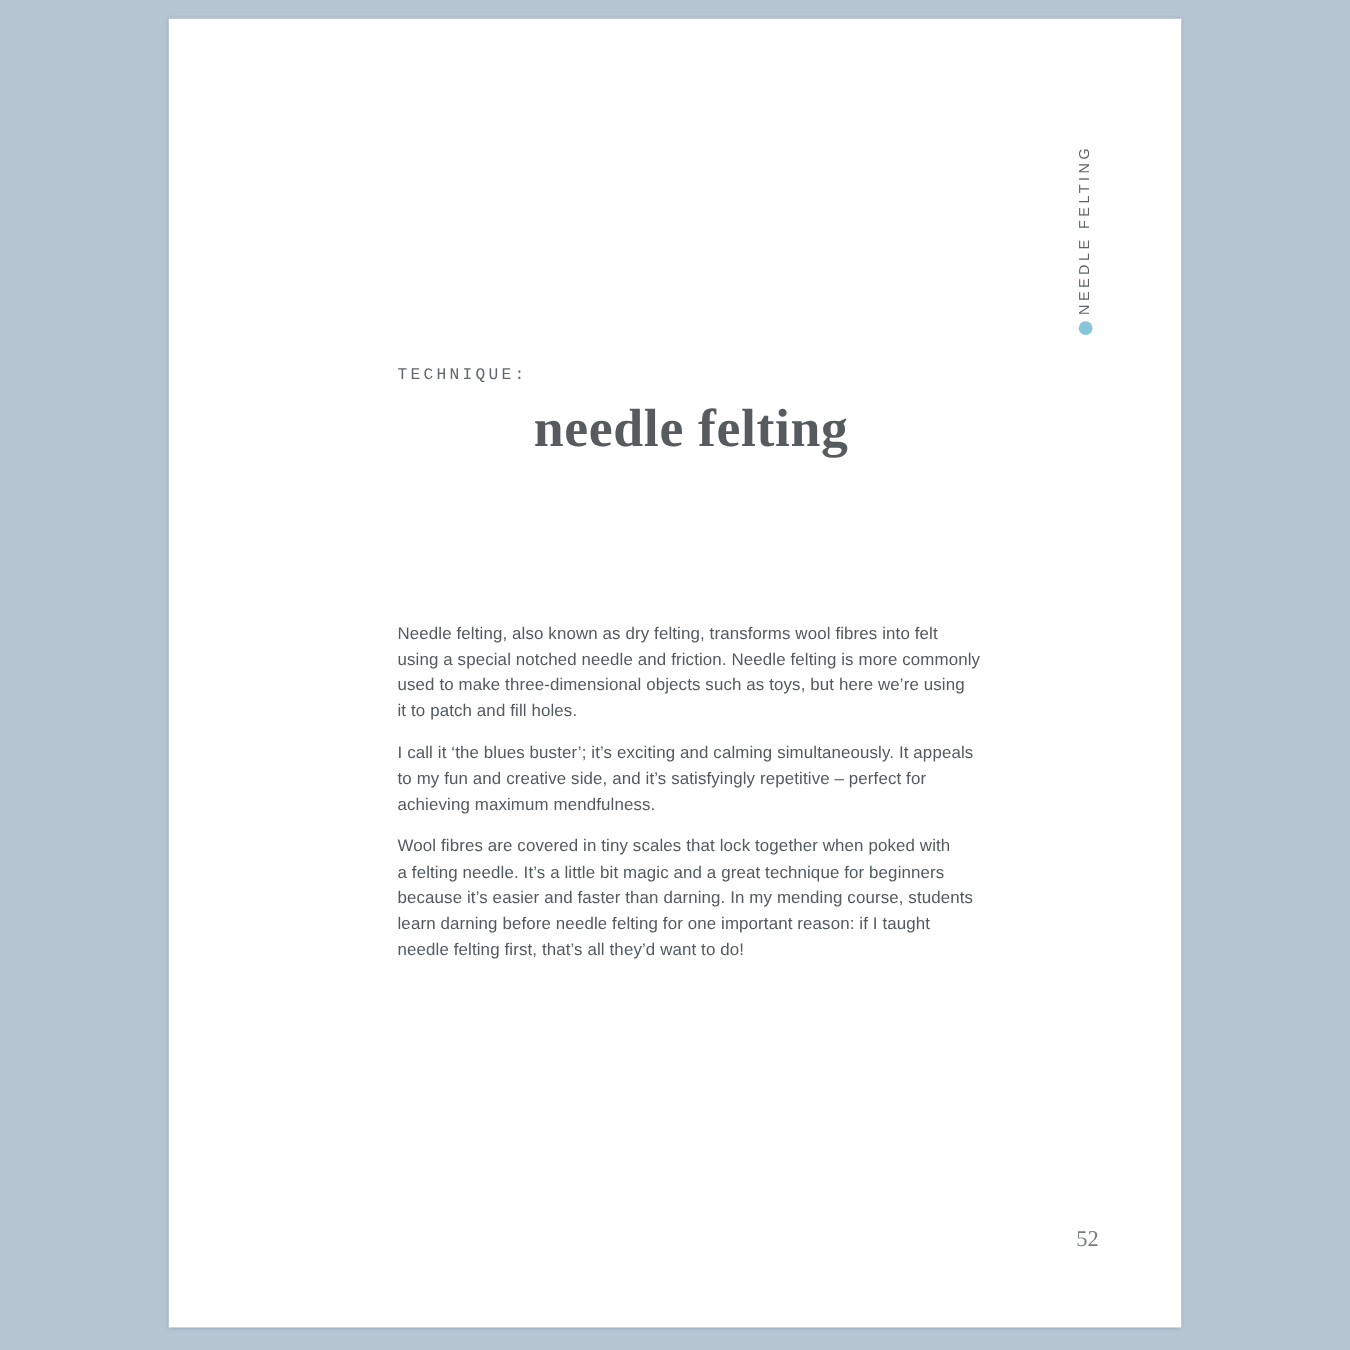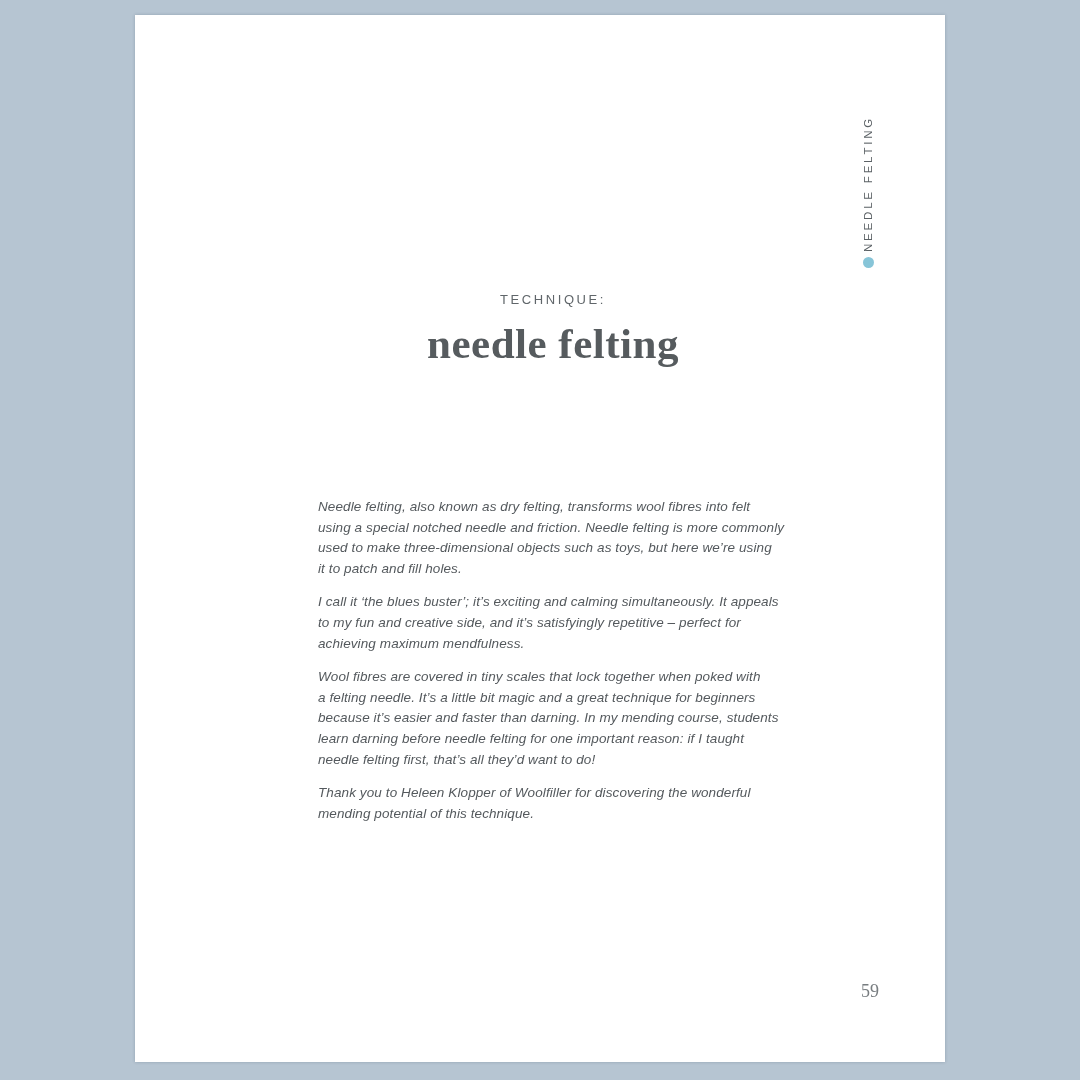--- a/index.html
+++ b/index.html
@@ -45,24 +45,24 @@
     width: 11px;
     height: 11px;
     border-radius: 50%;
   }
   
   .kicker {
     position: absolute;
     left: 183px;
     top: 277px;
     width: 470px;
-    text-align: center;
     font-size: 13px;
     letter-spacing: 2.6px;
     color: #60666a;
+    font-family: Liberation Mono, monospace;
   }
   .title {
     position: absolute;
     left: 113px;
     top: 303px;
     width: 610px;
     text-align: center;
     font-family: "Liberation Serif", serif;
     font-weight: bold;
     font-size: 43px;
@@ -73,21 +73,20 @@
   
   .body-copy {
     position: absolute;
     left: 183px;
     top: 482px;
     width: 560px;
     color: #54595d;
     font-size: 13.5px;
     line-height: 20.6px;
     letter-spacing: 0.1px;
-    font-style: italic;
   }
   .body-copy p {
     margin: 0 0 13px 0;
     white-space: pre;
   }
   .page-number {
     position: absolute;
     left: 703px;
     top: 966px;
     width: 64px;
@@ -116,20 +115,18 @@
 used to make three-dimensional objects such as toys, but here we’re using
 it to patch and fill holes.</p>
       <p>I call it ‘the blues buster’; it’s exciting and calming simultaneously. It appeals
 to my fun and creative side, and it’s satisfyingly repetitive – perfect for
 achieving maximum mendfulness.</p>
       <p>Wool fibres are covered in tiny scales that lock together when poked with
 a felting needle. It’s a little bit magic and a great technique for beginners
 because it’s easier and faster than darning. In my mending course, students
 learn darning before needle felting for one important reason: if I taught
 needle felting first, that’s all they’d want to do!</p>
-      <p>Thank you to Heleen Klopper of Woolfiller for discovering the wonderful
-mending potential of this technique.</p>
     </div>
 
-    <div class="page-number">59</div>
+    <div class="page-number">52</div>
 
   </div>
 </div>
 
 </body></html>

